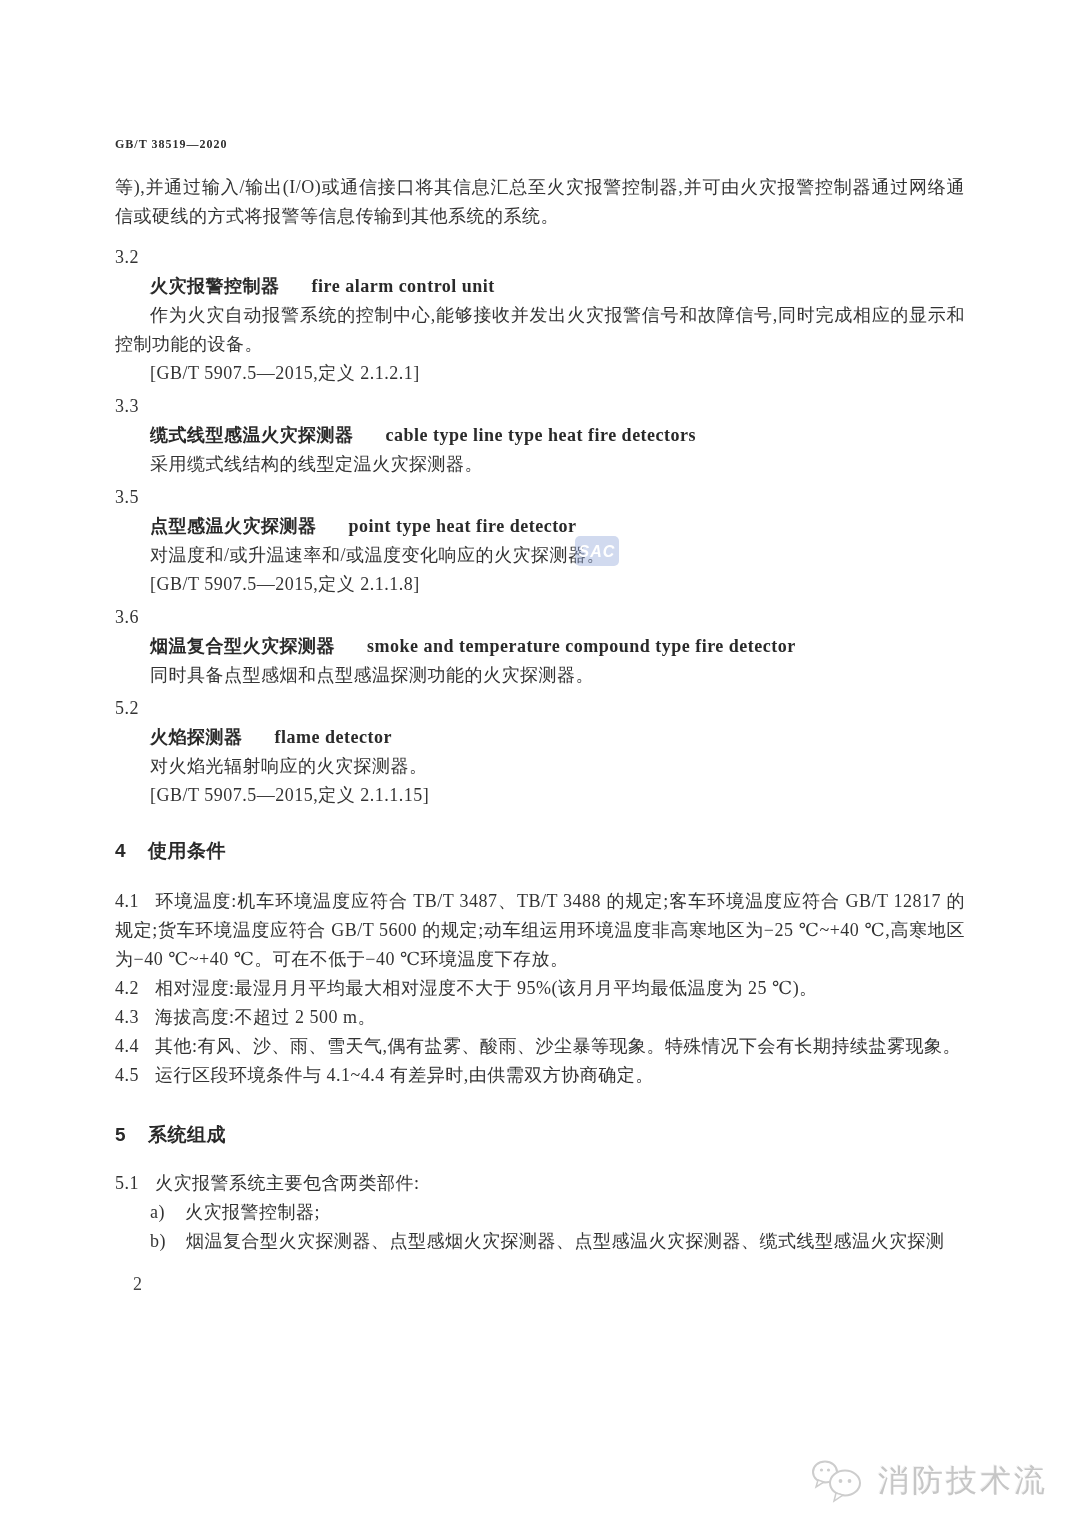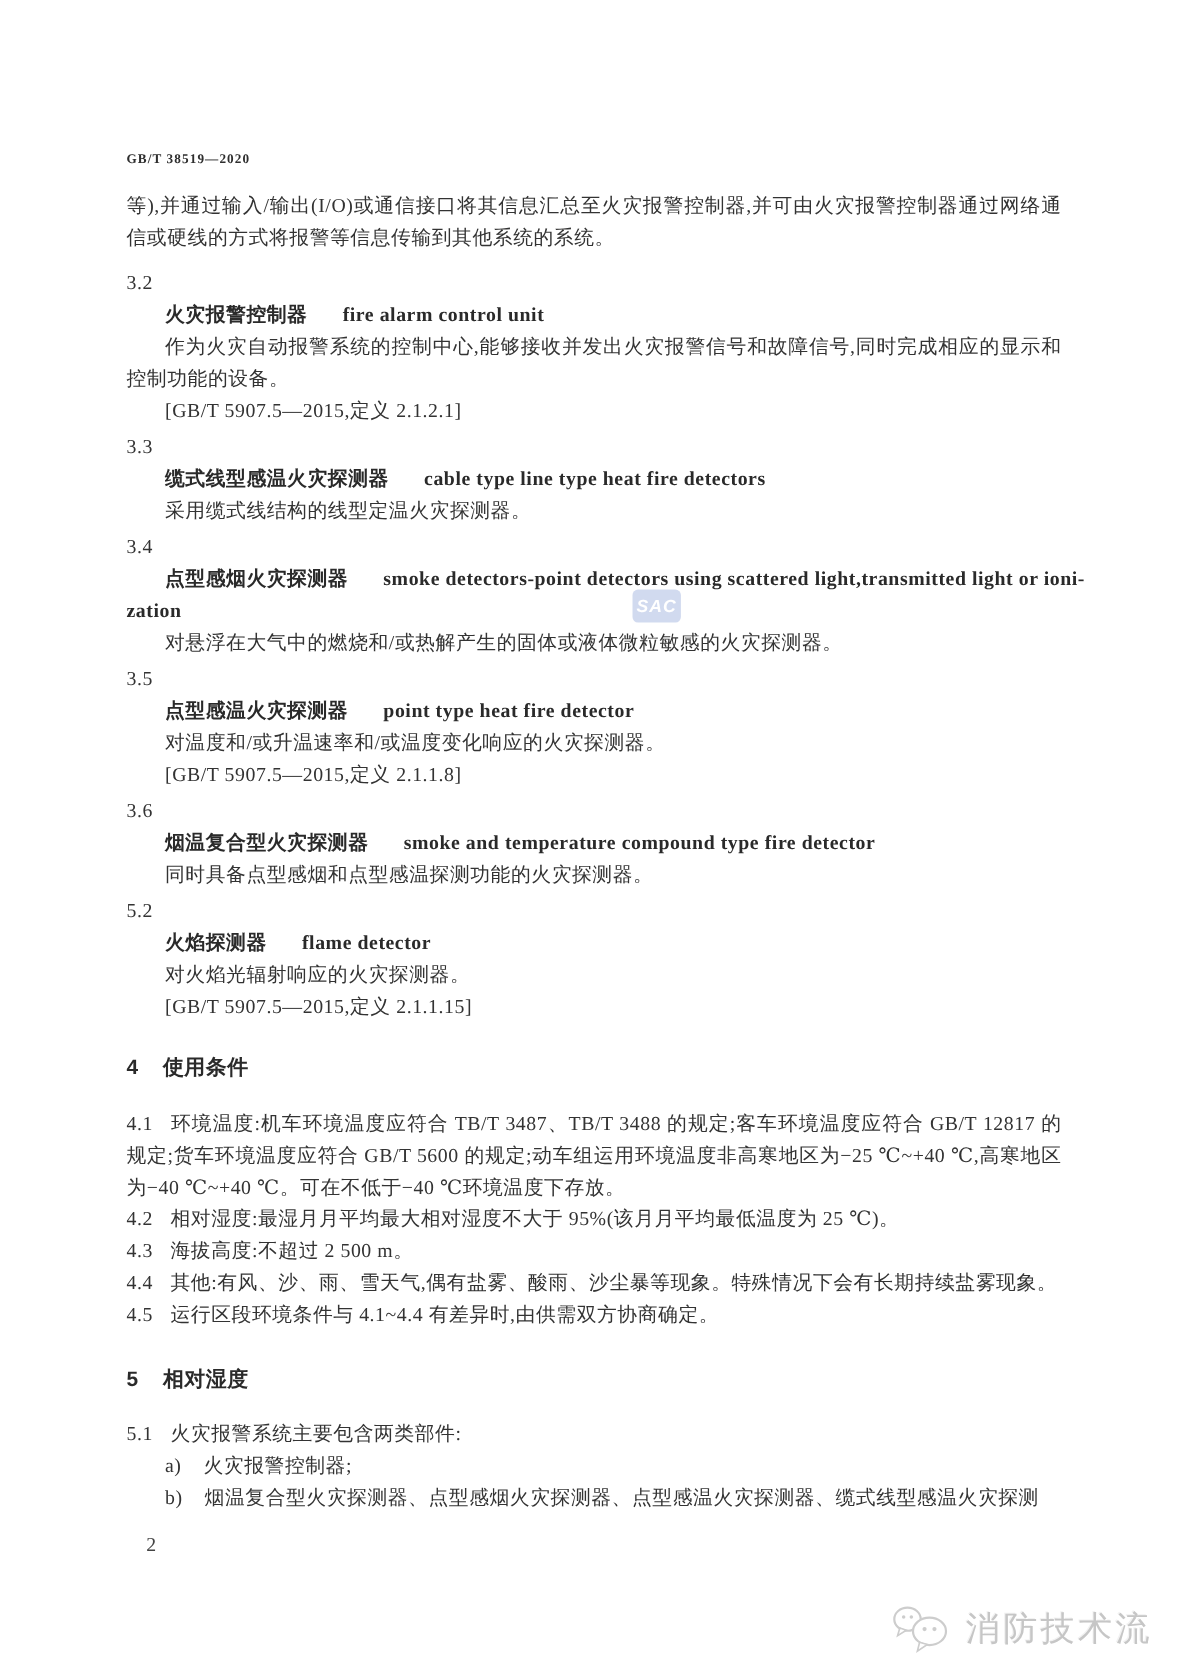--- a/index.html
+++ b/index.html
@@ -128,28 +128,20 @@
   </div>
 
   <div class="term-block">
     <div class="term-num">3.3</div>
     <div class="term-line">
       <span class="term-zh">缆式线型感温火灾探测器</span><span class="term-en">cable type line type heat fire detectors</span>
     </div>
     <p class="definition">采用缆式线结构的线型定温火灾探测器。</p>
   </div>
 
-  <div class="term-block">
-    <div class="term-num">3.4</div>
-    <div class="term-line">
-      <span class="term-zh">点型感烟火灾探测器</span><span class="term-en">smoke detectors-point detectors using scattered light,transmitted light or ioni-</span>
-    </div>
-    <div class="term-line term-line-cont term-en" style="margin-left:0;">zation</div>
-    <p class="definition">对悬浮在大气中的燃烧和/或热解产生的固体或液体微粒敏感的火灾探测器。</p>
-  </div>
 
   <div class="term-block">
     <div class="term-num">3.5</div>
     <div class="term-line">
       <span class="term-zh">点型感温火灾探测器</span><span class="term-en">point type heat fire detector</span>
     </div>
     <p class="definition">对温度和/或升温速率和/或温度变化响应的火灾探测器。</p>
     <div class="source-line">[GB/T 5907.5—2015,定义 2.1.1.8]</div>
   </div>
 
@@ -184,21 +176,21 @@
     <span class="clause-num">4.3</span><span>海拔高度:不超过 2 500 m。</span>
   </p>
   <p class="clause">
     <span class="clause-num">4.4</span><span>其他:有风、沙、雨、雪天气,偶有盐雾、酸雨、沙尘暴等现象。特殊情况下会有长期持续盐雾现象。</span>
   </p>
   <p class="clause">
     <span class="clause-num">4.5</span><span>运行区段环境条件与 4.1~4.4 有差异时,由供需双方协商确定。</span>
   </p>
 
   <div class="sec-heading sec-heading-2">
-    <span class="sec-num">5</span><span>相对湿度</span>
+    <span class="sec-num">5</span><span>系统组成</span>
   </div>
 
   <p class="clause">
     <span class="clause-num">5.1</span><span>火灾报警系统主要包含两类部件:</span>
   </p>
 
   <div class="list-item">
     <span class="li-marker">a)</span><span>火灾报警控制器;</span>
   </div>
   <div class="list-item">

